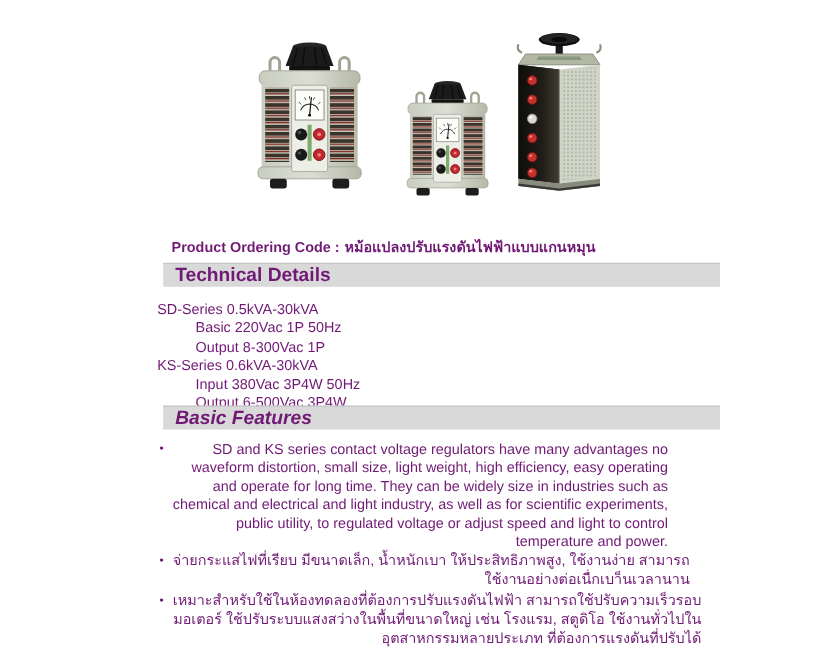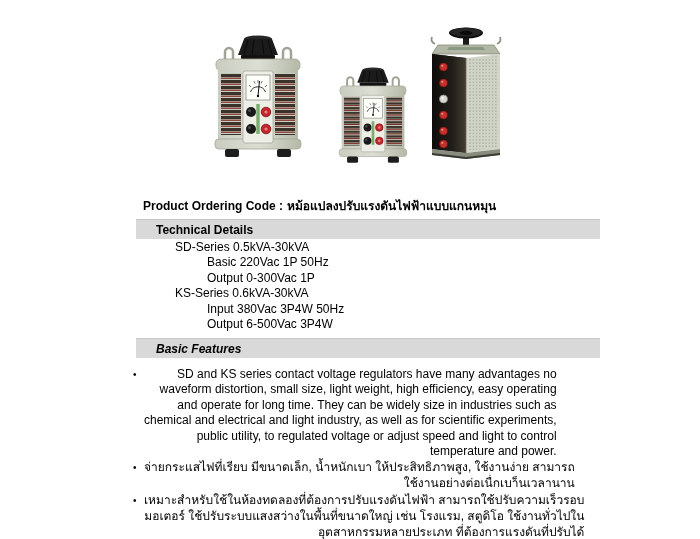--- a/index.html
+++ b/index.html
@@ -1,36 +1,36 @@
 <!DOCTYPE html>
 <html><head>
 <meta charset="utf-8">
 <style>
   html,body{margin:0;padding:0;background:#ffffff;}
   .page{
     position:relative;width:700px;height:539px;background:#ffffff;overflow:hidden;
-    font-family:"Liberation Sans","DejaVu Sans",sans-serif;color:#000000;
+    font-family:"Liberation Sans","DejaVu Sans",sans-serif;color:#701a75;
   }
   .products svg{position:absolute;}
   #dev-left{left:206px;top:26px;width:104px;height:135px;}
   #dev-mid{left:332px;top:60px;width:82px;height:106px;}
   #dev-right{left:427px;top:23px;width:78px;height:137px;}
 
   .ordering{position:absolute;left:143px;top:196px;font-size:12px;font-weight:bold;white-space:nowrap;}
   .ordering .oc-value{margin-left:4px;}
 
   .bar{
     position:absolute;left:136px;width:464px;height:20px;background:#d9d9d9;
-    font-weight:bold;font-size:12px;line-height:20px;padding-left:20px;box-sizing:border-box;
+    font-weight:bold;font-size:16px;line-height:20px;padding-left:10px;box-sizing:border-box;
     border-top:1px solid #c6c6c6;white-space:nowrap;
   }
   .bar-tech{top:219px;}
   .bar-feat{top:338px;font-style:italic;}
 
-  .tech{position:absolute;left:131px;top:240px;font-size:12px;line-height:15.4px;white-space:nowrap;margin-left:44px;}
+  .tech{position:absolute;left:131px;top:251px;font-size:12px;line-height:15.4px;white-space:nowrap;}
   .tech .ind{margin-left:32px;}
 
   .features{position:absolute;left:133px;top:367px;font-size:12px;}
   .bullet{display:flex;}
   .bullet + .bullet{margin-top:1px;}
   .bullet .dot{width:11px;flex:none;font-size:10px;line-height:15.4px;}
   .bline{line-height:15.4px;white-space:nowrap;text-align:right;}
   .bullet.th .dot{line-height:15.8px;}
   .bullet.th .bline{line-height:15.8px;}
 </style>
@@ -218,21 +218,21 @@
     <span class="oc-label">Product Ordering Code :</span><span class="oc-value">หม้อแปลงปรับแรงดันไฟฟ้าแบบแกนหมุน</span>
   </div>
 
   <div class="bar bar-tech">
     <span>Technical Details</span>
   </div>
 
   <div class="tech">
     <div class="tline">SD-Series 0.5kVA-30kVA</div>
     <div class="tline ind">Basic 220Vac 1P 50Hz</div>
-    <div class="tline ind">Output 0-300Vac 1P</div>
+    <div class="tline ind">Output 8-300Vac 1P</div>
     <div class="tline">KS-Series 0.6kVA-30kVA</div>
     <div class="tline ind">Input 380Vac 3P4W 50Hz</div>
     <div class="tline ind">Output 6-500Vac 3P4W</div>
   </div>
 
   <div class="bar bar-feat">
     <span>Basic Features</span>
   </div>
 
   <div class="features">

